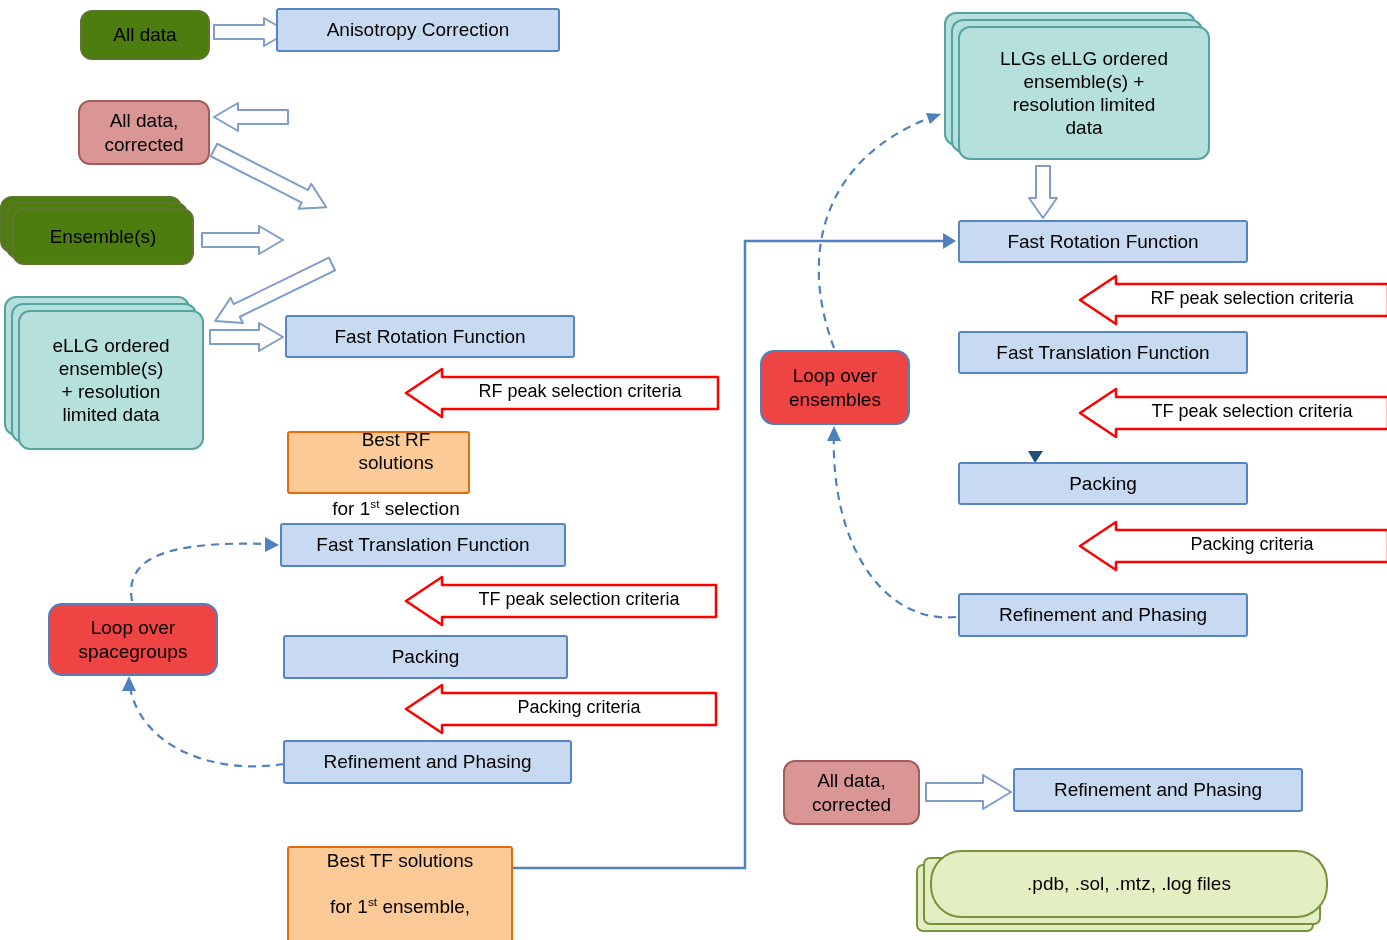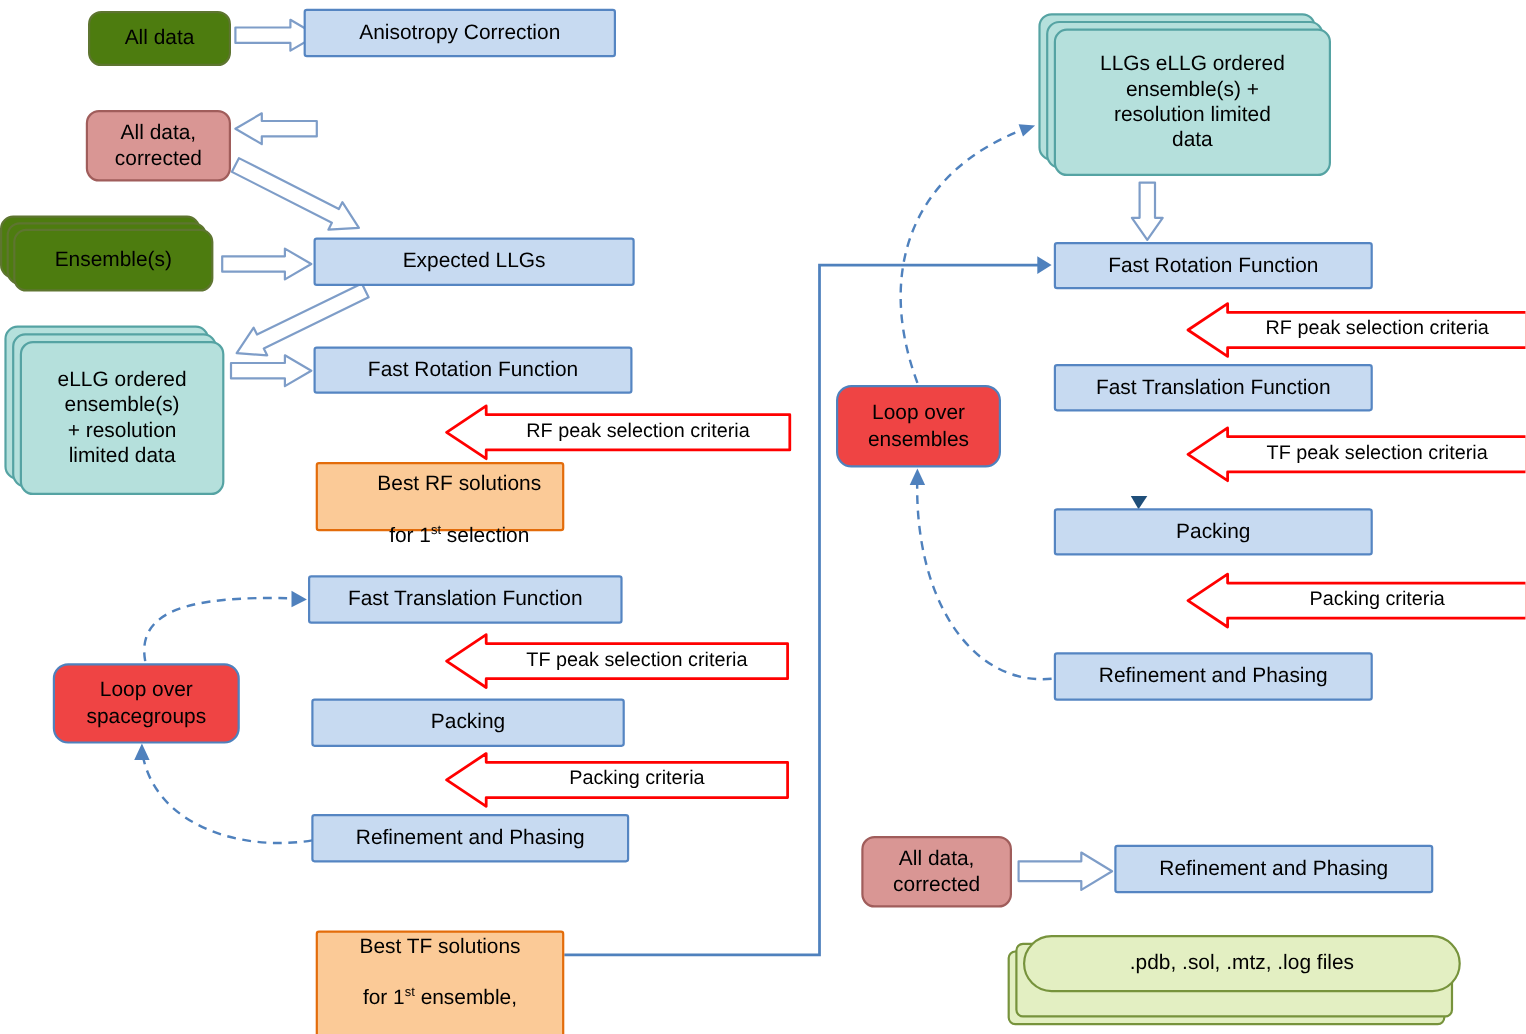--- a/index.html
+++ b/index.html
@@ -74,34 +74,33 @@
 
   <div class="box pink" style="left:78px; top:100px; width:132px; height:65px;">All data,
 corrected</div>
 
   <div class="stack" style="left:0px; top:196px; width:196px; height:70px;">
     <div class="layer-box green" style="left:0px; top:0px; width:182px; height:57px;"></div>
     <div class="layer-box green" style="left:6px; top:6px; width:182px; height:57px;"></div>
     <div class="layer-box green box" style="left:12px; top:12px; width:182px; height:57px;">Ensemble(s)</div>
   </div>
 
-  <div class="box process" style="left:285px; top:216px; width:292px; height:44px;">Expected LLGs</div>
 
   <div class="stack" style="left:4px; top:296px; width:204px; height:156px;">
     <div class="layer-box teal" style="left:0px; top:0px; width:186px; height:140px;"></div>
     <div class="layer-box teal" style="left:7px; top:7px; width:186px; height:140px;"></div>
     <div class="layer-box teal box" style="left:14px; top:14px; width:186px; height:140px;">eLLG ordered
 ensemble(s)
 + resolution
 limited data</div>
   </div>
 
   <div class="box process" style="left:285px; top:315px; width:290px; height:43px;">Fast Rotation Function</div>
 
-  <div class="box orange" style="left:287px; top:420px; width:226px; height:63px;padding-left:35px;">
+  <div class="box orange" style="left:287px; top:431px; width:183px; height:63px;padding-left:35px;">
     <div>
       <span>Best RF solutions</span><br>
       <span>for 1</span><sup class="sup">st</sup><span> selection</span>
     </div>
   </div>
 
   <div class="box process" style="left:280px; top:523px; width:286px; height:44px;">Fast Translation Function</div>
 
   <div class="box process" style="left:283px; top:635px; width:285px; height:44px;">Packing</div>
 
@@ -140,21 +139,21 @@
 
 
   <div class="box pink" style="left:783px; top:760px; width:137px; height:65px;">All data,
 corrected</div>
 
   <div class="box process" style="left:1013px; top:768px; width:290px; height:44px;">Refinement and Phasing</div>
 
   <div class="stack" style="left:916px; top:850px; width:414px; height:84px;">
     <div class="layer-box outgreen" style="left:0px; top:14px; width:398px; height:68px;"></div>
     <div class="layer-box outgreen" style="left:7px; top:7px; width:398px; height:68px;"></div>
-    <div class="layer-box outgreen box" style="left:14px; top:0px; width:398px; height:52px;border-radius:32px;">.pdb, .sol, .mtz, .log files</div>
+    <div class="layer-box outgreen box" style="left:14px; top:0px; width:398px; height:68px;border-radius:32px;">.pdb, .sol, .mtz, .log files</div>
   </div>
 
   <div class="arrow-label" style="left:442px; top:381px; width:276px;">RF peak selection criteria</div>
   <div class="arrow-label" style="left:442px; top:589px; width:274px;">TF peak selection criteria</div>
   <div class="arrow-label" style="left:442px; top:697px; width:274px;">Packing criteria</div>
   <div class="arrow-label" style="left:1116px; top:288px; width:272px;">RF peak selection criteria</div>
   <div class="arrow-label" style="left:1116px; top:401px; width:272px;">TF peak selection criteria</div>
   <div class="arrow-label" style="left:1116px; top:534px; width:272px;">Packing criteria</div>
 
 </div>

